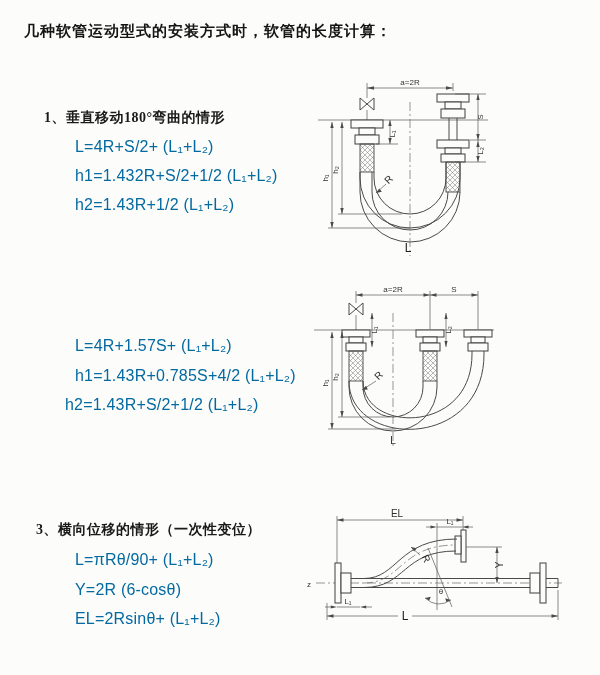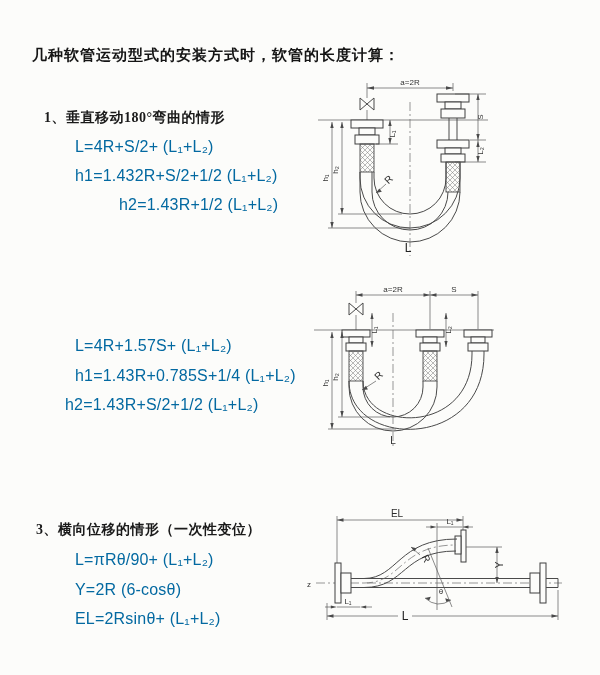--- a/index.html
+++ b/index.html
@@ -18,29 +18,29 @@
   .dlab{font:8px "Liberation Sans","DejaVu Sans",sans-serif;fill:#333;}
   .dlab2{font:10px "Liberation Sans","DejaVu Sans",sans-serif;fill:#2c2c2c;}
   .dlab3{font:12px "Liberation Sans","DejaVu Sans",sans-serif;fill:#222;}
   .mid{text-anchor:middle;}
 </style>
 </head>
 <body>
 
 <div class="page">
 
-  <div class="abs title" style="left:32px;top:22px;margin-top:24px;">几种软管运动型式的安装方式时，软管的长度计算：</div>
+  <div class="abs title" style="left:24px;top:22px;">几种软管运动型式的安装方式时，软管的长度计算：</div>
 
   <div class="abs heading" style="left:44px;top:109px;">1、垂直移动180°弯曲的情形</div>
   <div class="abs formula" style="left:75px;top:138px;">L=4R+S/2+ (L₁+L₂)</div>
   <div class="abs formula" style="left:75px;top:167px;">h1=1.432R+S/2+1/2 (L₁+L₂)</div>
-  <div class="abs formula" style="left:75px;top:196px;margin-left:44px;">h2=1.43R+1/2 (L₁+L₂)</div>
+  <div class="abs formula" style="left:75px;top:196px;">h2=1.43R+1/2 (L₁+L₂)</div>
 
   <div class="abs formula" style="left:75px;top:337px;">L=4R+1.57S+ (L₁+L₂)</div>
-  <div class="abs formula" style="left:75px;top:367px;">h1=1.43R+0.785S+1/4 (L₁+L₂)</div>
+  <div class="abs formula" style="left:75px;top:367px;">h1=1.43R+0.785S+4/2 (L₁+L₂)</div>
   <div class="abs formula" style="left:65px;top:396px;">h2=1.43R+S/2+1/2 (L₁+L₂)</div>
 
   <div class="abs heading" style="left:36px;top:521px;">3、横向位移的情形（一次性变位）</div>
   <div class="abs formula" style="left:75px;top:551px;">L=πRθ/90+ (L₁+L₂)</div>
   <div class="abs formula" style="left:75px;top:581px;">Y=2R (6-cosθ)</div>
   <div class="abs formula" style="left:75px;top:610px;text-align:right;">EL=2Rsinθ+ (L₁+L₂)</div>
 
   <svg style="left:310px;top:70px;" width="285" height="190" viewBox="0 0 285 190">
     <defs>
       <pattern id="hx1" width="5" height="5" patternUnits="userSpaceOnUse">

